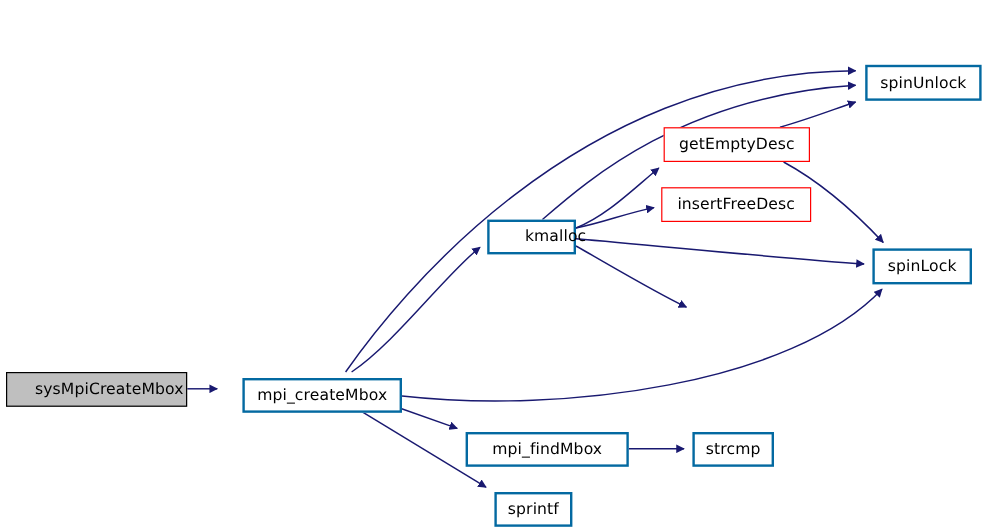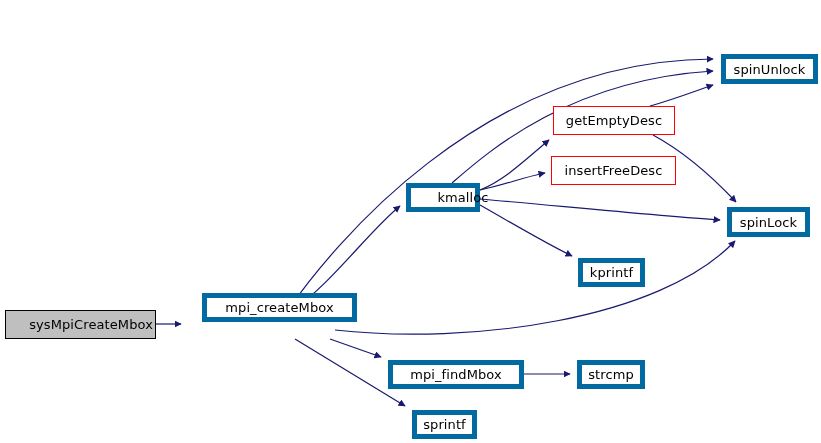--- a/index.html
+++ b/index.html
@@ -26,21 +26,21 @@
     width: 821px;
     height: 443px;
   }
   .node {
     position: absolute;
     box-sizing: border-box;
     display: flex;
     align-items: center;
     justify-content: center;
     background: #ffffff;
-    border: 5px solid #0369a1;
+    border: 2px solid #0369a1;
     font-size: 13px;
     line-height: 1;
     color: #000000;
     white-space: nowrap;
     letter-spacing: 0.1px;
     z-index: 5;
   }
   .node.root {
     background: #bfbfbf;
     border: 1px solid #000000;
@@ -80,21 +80,21 @@
         <path d="M650,106 C675,99 695,91 713,85" fill="none" stroke="#191970" stroke-width="1.2" marker-end="url(#arrow)"></path>
         <path d="M653,135 C690,155 720,185 736,202" fill="none" stroke="#191970" stroke-width="1.2" marker-end="url(#arrow)"></path>
         <path d="M501,374 L570,374" fill="none" stroke="#191970" stroke-width="1.2" marker-end="url(#arrow)"></path>
       </g>
   </svg>
 
   <div class="node root" style="left: 5px; top: 310px; width: 151px; height: 29px; background: rgb(191, 191, 191); justify-content: flex-end;">
     <span class="node-label">sysMpiCreateMbox</span>
   </div>
 
-  <div class="node" style="left: 202px; top: 293px; width: 155px; height: 29px;">
+  <div class="node" style="left: 202px; top: 315px; width: 133px; height: 29px;">
     <span class="node-label">mpi_createMbox</span>
   </div>
 
   <div class="node" style="left: 406px; top: 183px; width: 74px; height: 29px; padding-left: 40px;">
     <span class="node-label">kmalloc</span>
   </div>
 
   <div class="node highlight" style="left: 553px; top: 106px; width: 122px; height: 29px; border-color: rgb(255, 0, 0);">
     <span class="node-label">getEmptyDesc</span>
   </div>
@@ -104,23 +104,20 @@
   </div>
 
   <div class="node" style="left: 721px; top: 54px; width: 97px; height: 30px;">
     <span class="node-label">spinUnlock</span>
   </div>
 
   <div class="node" style="left: 727px; top: 207px; width: 83px; height: 30px;">
     <span class="node-label">spinLock</span>
   </div>
 
-  <div class="node" style="left: 578px; top: 258px; width: 67px; height: 29px;">
-    <span class="node-label">kprintf</span>
-  </div>
 
   <div class="node" style="left: 388px; top: 360px; width: 136px; height: 29px;">
     <span class="node-label">mpi_findMbox</span>
   </div>
 
   <div class="node" style="left: 577px; top: 360px; width: 68px; height: 29px;">
     <span class="node-label">strcmp</span>
   </div>
 
   <div class="node" style="left: 412px; top: 410px; width: 65px; height: 29px;">

